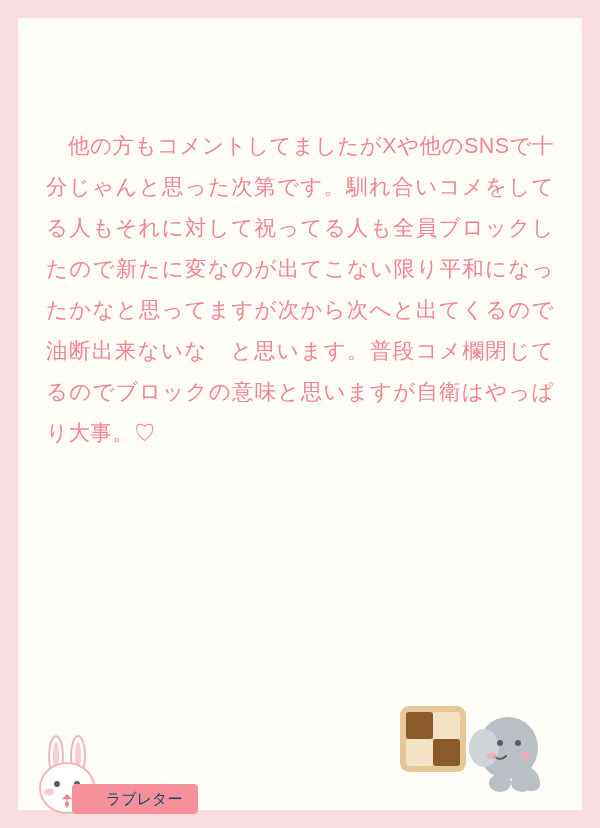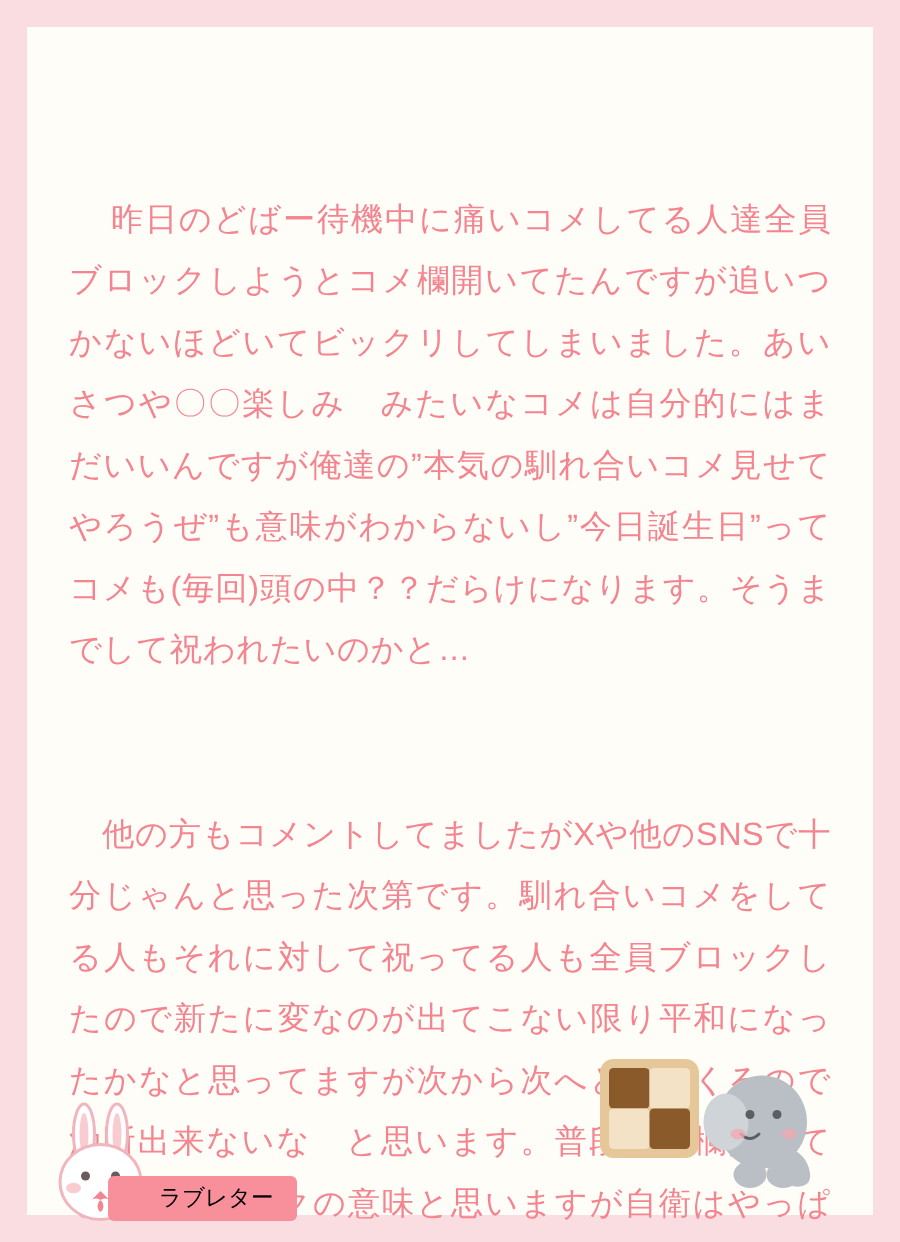--- a/index.html
+++ b/index.html
@@ -61,21 +61,21 @@
     display: flex;
     align-items: center;
   }
   #badge-pill {
     position: absolute;
     left: 54px;
     bottom: 0;
     height: 30px;
     padding: 0 16px 0 34px;
     background: #f7909b;
-    color: #000000;
+    color: #0c4a6e;
     font-size: 15px;
     line-height: 30px;
     border-radius: 4px;
     white-space: nowrap;
   }
   #bunny {
     position: absolute;
     left: 14px;
     bottom: -4px;
     width: 74px;
@@ -92,21 +92,20 @@
   }
 </style>
 </head>
 <body>
 
 <div id="card">
 
   <div id="paper">
 
     <div id="letter-body">
-      <p class="indent">昨日のどばー待機中に痛いコメしてる人達全員ブロックしようとコメ欄開いてたんですが追いつかないほどいてビックリしてしまいました。あいさつや〇〇楽しみ　みたいなコメは自分的にはまだいいんですが俺達の”本気の馴れ合いコメ見せてやろうぜ”も意味がわからないし”今日誕生日”ってコメも(毎回)頭の中？？だらけになります。そうまでして祝われたいのかと…</p>
       <p>　他の方もコメントしてましたがXや他のSNSで十分じゃんと思った次第です。馴れ合いコメをしてる人もそれに対して祝ってる人も全員ブロックしたので新たに変なのが出てこない限り平和になったかなと思ってますが次から次へと出てくるので油断出来ないな　と思います。普段コメ欄閉じてるのでブロックの意味と思いますが自衛はやっぱり大事。♡</p>
     </div>
 
     <div id="sticker">
       <svg viewBox="0 0 176 118" width="176" height="118" xmlns="http://www.w3.org/2000/svg">
 
         <g>
           <rect x="4" y="20" width="66" height="66" rx="9" fill="#e6c79a"></rect>
           <rect x="10" y="26" width="27" height="27" rx="3" fill="#8a5a2b"></rect>
           <rect x="37" y="26" width="27" height="27" rx="3" fill="#f3e2c6"></rect>

